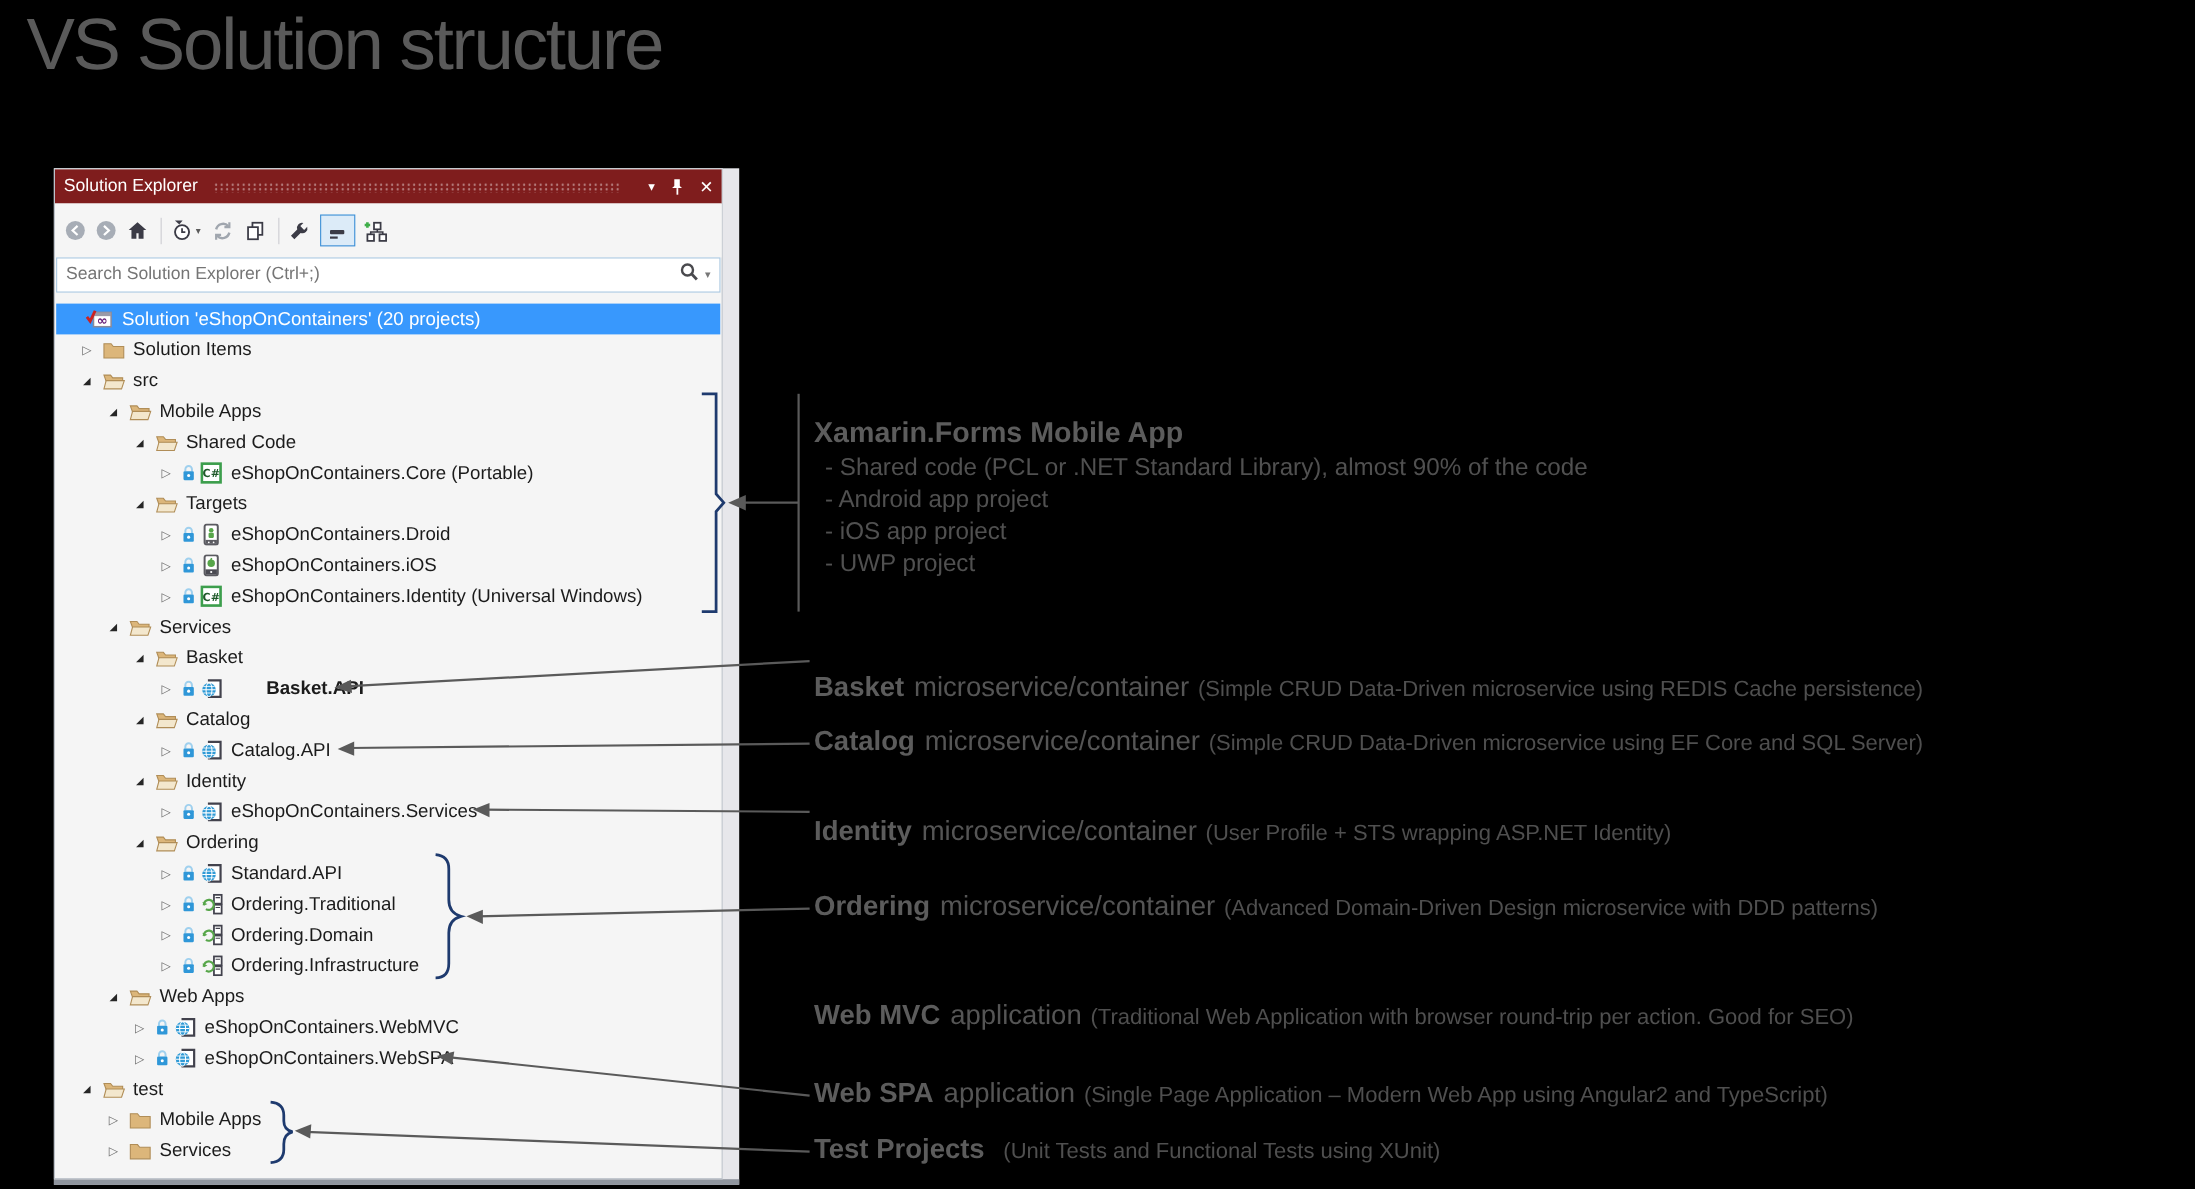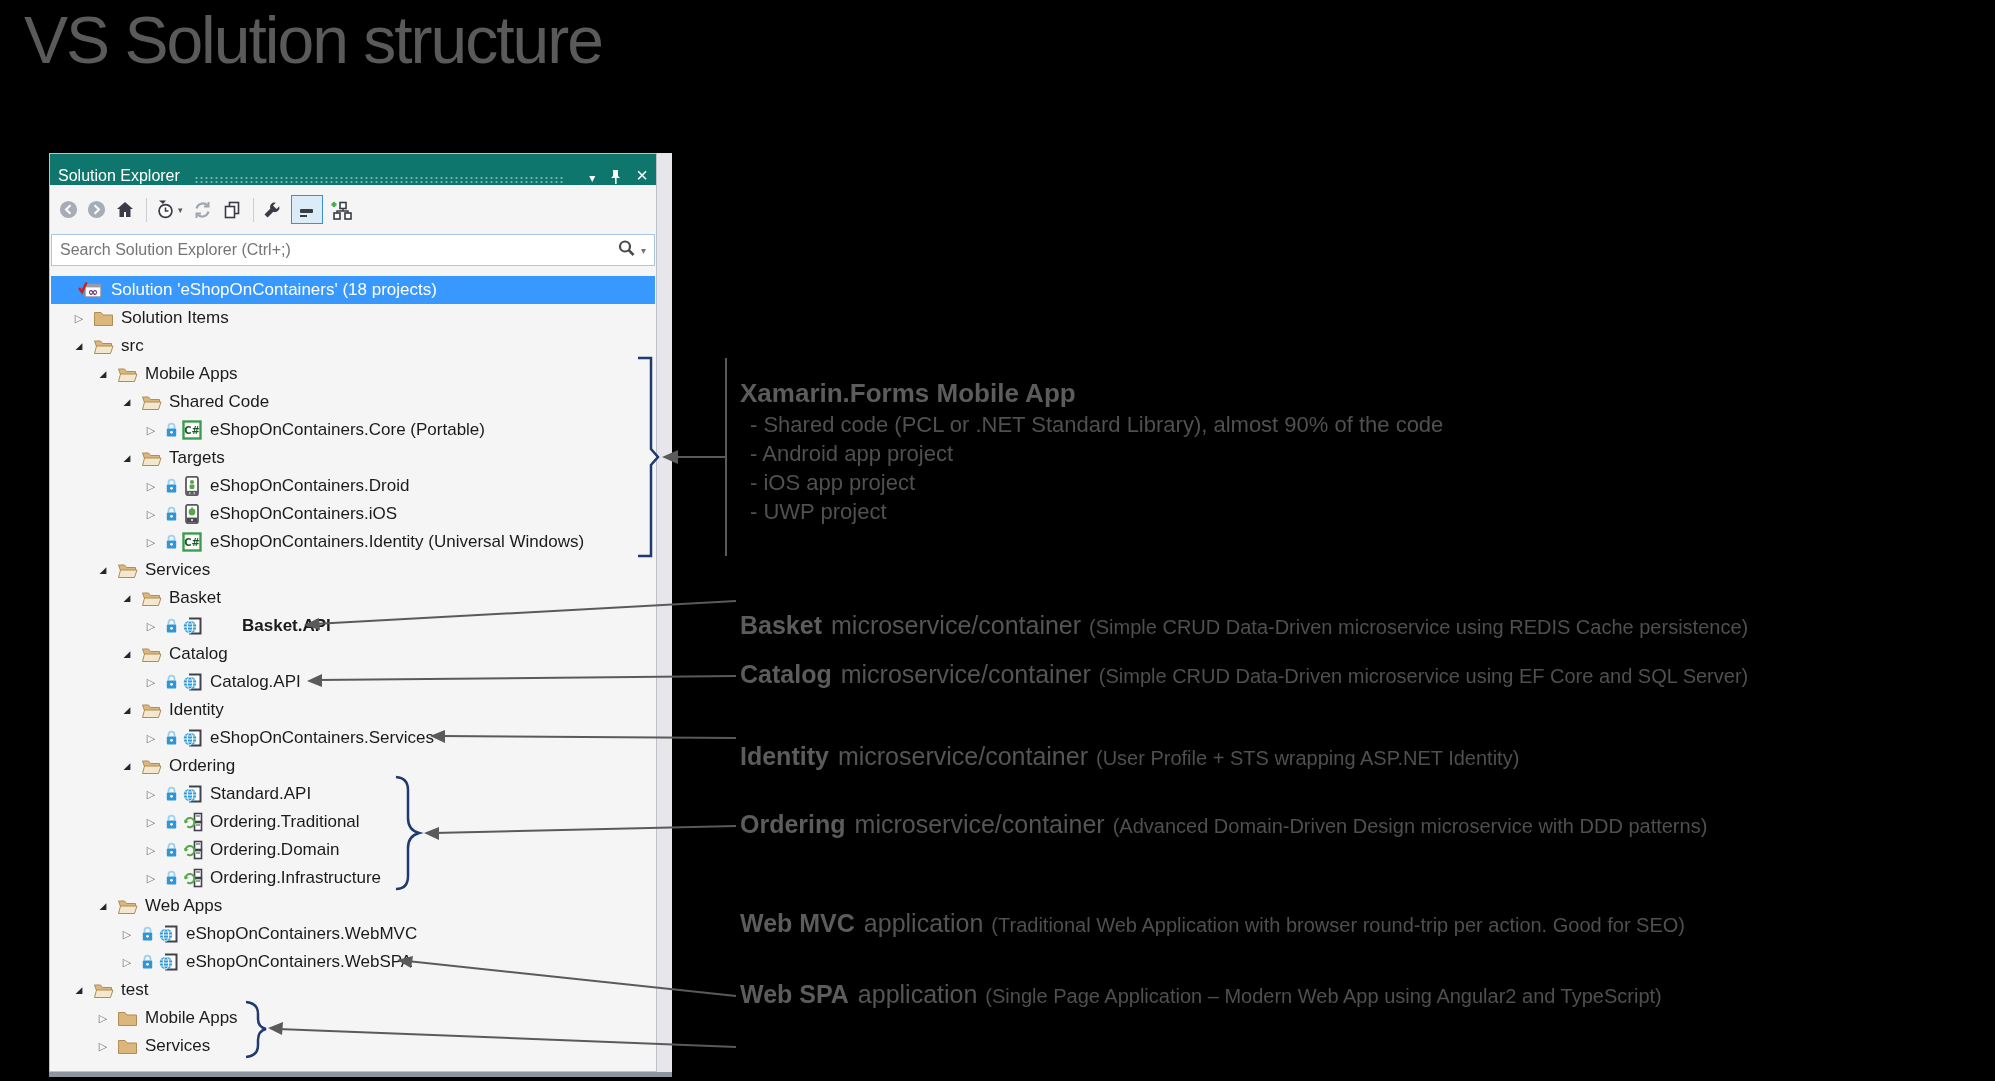--- a/index.html
+++ b/index.html
@@ -6,22 +6,22 @@
   #stage{position:relative;width:1995px;height:1081px;background:#000;overflow:hidden;
          font-family:"Liberation Sans",sans-serif;}
   
   #page-title{position:absolute;left:24px;top:2px;font-size:66px;font-weight:300;
               color:#5a5a5a;letter-spacing:-2px;}
   
   #panel-wrap{position:absolute;left:49px;top:153px;width:623px;height:924px;
               background:#e7e7eb;border-bottom:5px solid #8f959e;box-sizing:border-box;}
   #panel{position:absolute;left:0;top:0;width:608px;height:919px;background:#f5f5f5;
          border:1px solid #bdc2ca;box-sizing:border-box;}
-  .titlebar{position:absolute;left:0;top:0;right:0;height:31px;background:#0f766e;
-            display:flex;align-items:flex-end;padding:0 8px;box-sizing:border-box;}
+  .titlebar{position:absolute;left:0;top:0;right:0;height:31px;background:#7f1d1d;
+            display:flex;align-items:center;padding:0 8px;box-sizing:border-box;}
   .titlebar .tb-title{color:#fff;font-size:16px;white-space:nowrap;}
   .tb-dots{flex:1;height:9px;margin:2px 12px 0 14px;
            background-image:radial-gradient(rgba(255,255,255,.45) 1px,transparent 1.3px);
            background-size:5px 4px;}
   .tb-btn{color:#fff;margin-left:14px;display:flex;align-items:center;cursor:default;}
   .tb-caret{font-size:12px;}
   .tb-close{font-size:20px;line-height:20px;}
   .toolbar{position:absolute;left:0;top:31px;right:0;height:49px;background:#f5f5f5;
            display:flex;align-items:center;padding-left:9px;box-sizing:border-box;}
   .tool{display:flex;align-items:center;justify-content:center;margin-right:9px;height:28px;}
@@ -164,21 +164,21 @@
           <div class="trow sel" style="padding-left: 5px;">
             <span class="exp none"></span>
             <span class="ticon sol">
               <svg width="26" height="18" viewBox="0 0 26 18">
                 <rect x="7" y="3" width="16" height="13" fill="#fff" stroke="#8a8a9a" stroke-width="1.4"></rect>
                 <rect x="7" y="3" width="16" height="3.4" fill="#9a9aa8"></rect>
                 <text x="15" y="14.5" font-size="12" font-weight="bold" fill="#68217a" text-anchor="middle" font-family="DejaVu Sans">∞</text>
                 <path d="M1 7 L4 11 L8.5 1.5" stroke="#cc2222" stroke-width="2.6" fill="none"></path>
               </svg>
             </span>
-            <span class="tlabel">Solution 'eShopOnContainers' (18 projects)</span>
+            <span class="tlabel">Solution 'eShopOnContainers' (20 projects)</span>
           </div>
           <div class="trow" style="padding-left: 20px;">
             <span class="exp collapsed">▷</span>
             <span class="ticon">
               <svg width="21" height="17" viewBox="0 0 21 17">
                 <path d="M1.5 2.5 h6.5 l2 2.5 h9.5 v10.5 h-18 z" fill="#dcb67a" stroke="#b08d57" stroke-width="1"></path>
               </svg>
             </span>
             <span class="tlabel">Solution Items</span>
           </div>
@@ -595,20 +595,23 @@
   </div>
   <div class="callout" style="top:810px">
     <span class="co-name">Ordering</span><span class="co-mid">microservice/container</span><span class="co-paren">(Advanced Domain-Driven Design microservice with DDD patterns)</span>
   </div>
   <div class="callout" style="top:909px">
     <span class="co-name">Web MVC</span><span class="co-mid">application</span><span class="co-paren">(Traditional Web Application with browser round-trip per action. Good for SEO)</span>
   </div>
   <div class="callout" style="top:980px">
     <span class="co-name">Web SPA</span><span class="co-mid">application</span><span class="co-paren">(Single Page Application – Modern Web App using Angular2 and TypeScript)</span>
   </div>
+  <div class="callout" style="top:1031px">
+    <span class="co-name">Test Projects</span><span class="co-mid"></span><span class="co-paren">(Unit Tests and Functional Tests using XUnit)</span>
+  </div>
 
   <svg id="overlay" viewBox="0 0 1995 1081">
 
     <path class="navy" d="M638 358 H651 V449 L658 457 L651 465 V556 H638"></path>
     <line class="gline" x1="676" y1="457" x2="726" y2="457"></line>
     <polygon class="ghead" points="662,457 678,450 678,464"></polygon>
     <line class="gline" x1="726" y1="358" x2="726" y2="556"></line>
 
     <line class="gline" x1="736" y1="601" x2="314" y2="624"></line>
     <polygon class="ghead" points="304,625 319,618 320,630"></polygon>

